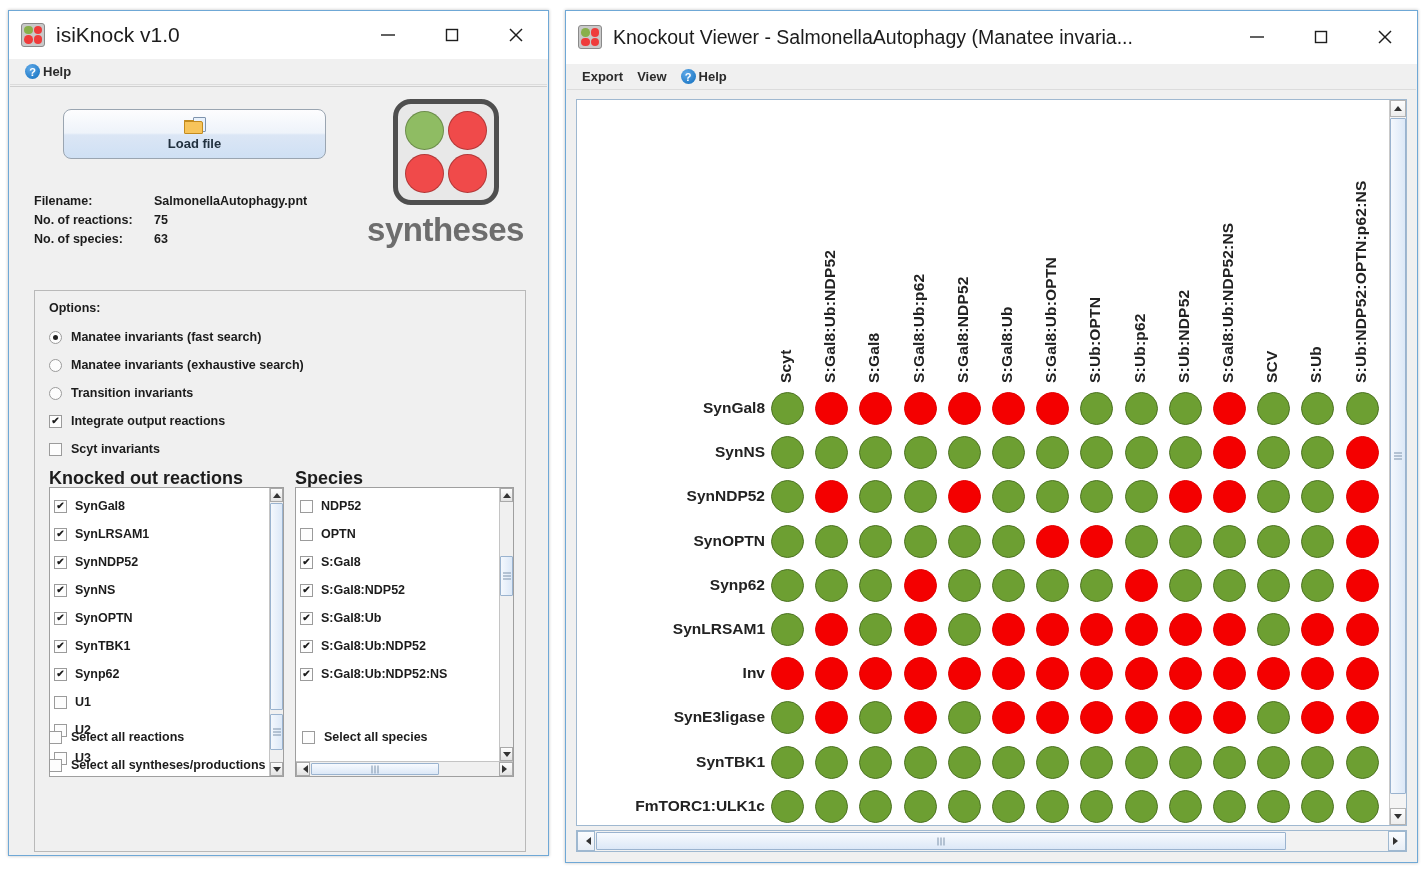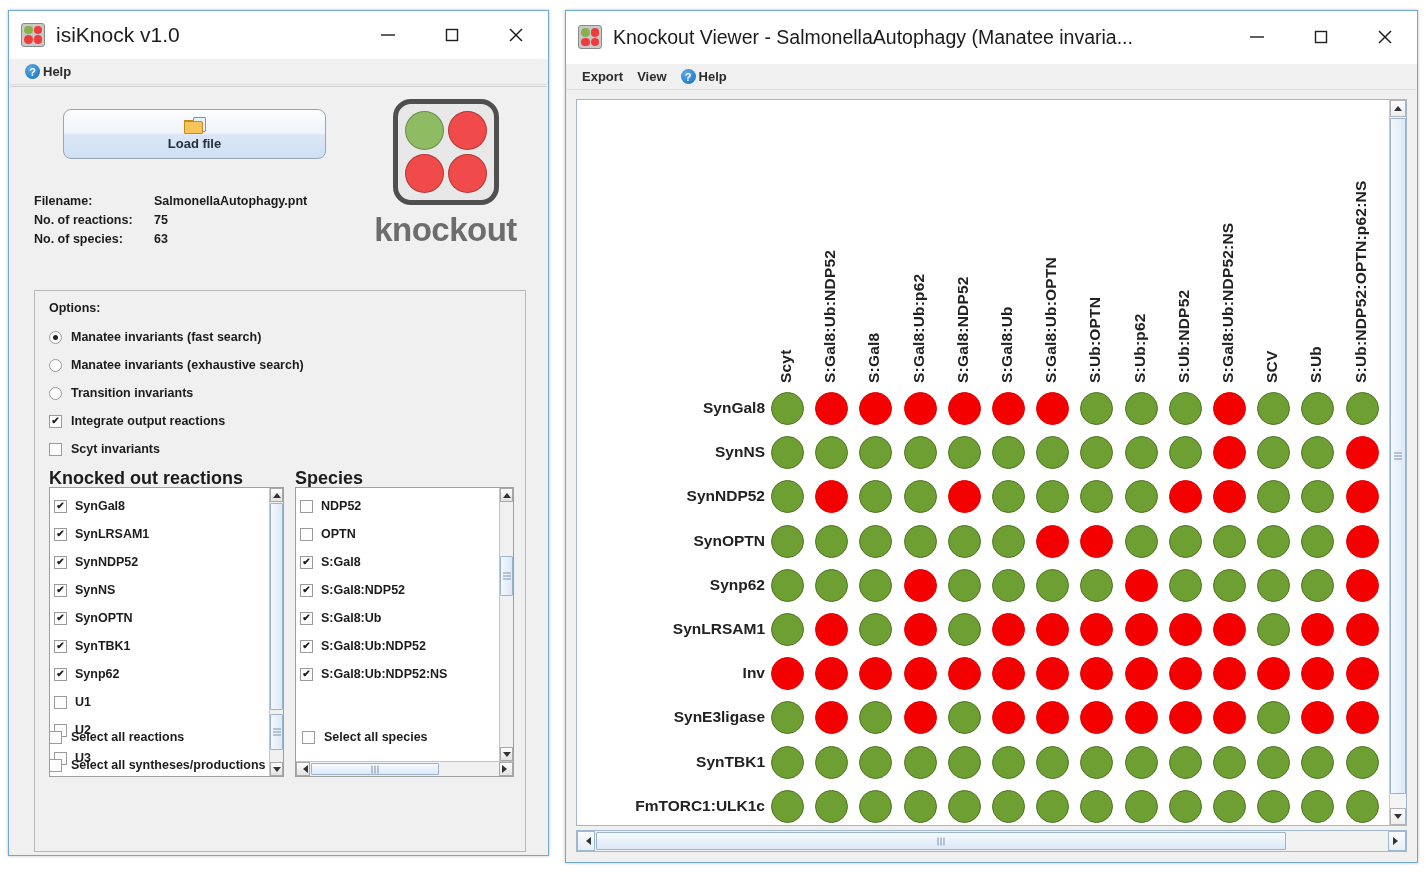--- a/index.html
+++ b/index.html
@@ -365,21 +365,21 @@
       </div>
     </div>
 
     <div class="brand">
       <div class="brand-logo">
           <i></i>
           <i></i>
           <i></i>
           <i></i>
         </div>
-      <div class="brand-name">knockout</div>
+      <div class="brand-name">syntheses</div>
     </div>
 
     <div class="options-panel">
       <div class="opt-title">Options:</div>
 
       <div class="opt-list">
         <div class="opt-row">
           <span class="radio on"></span>
           <span>Manatee invariants (fast search)</span>
         </div>

